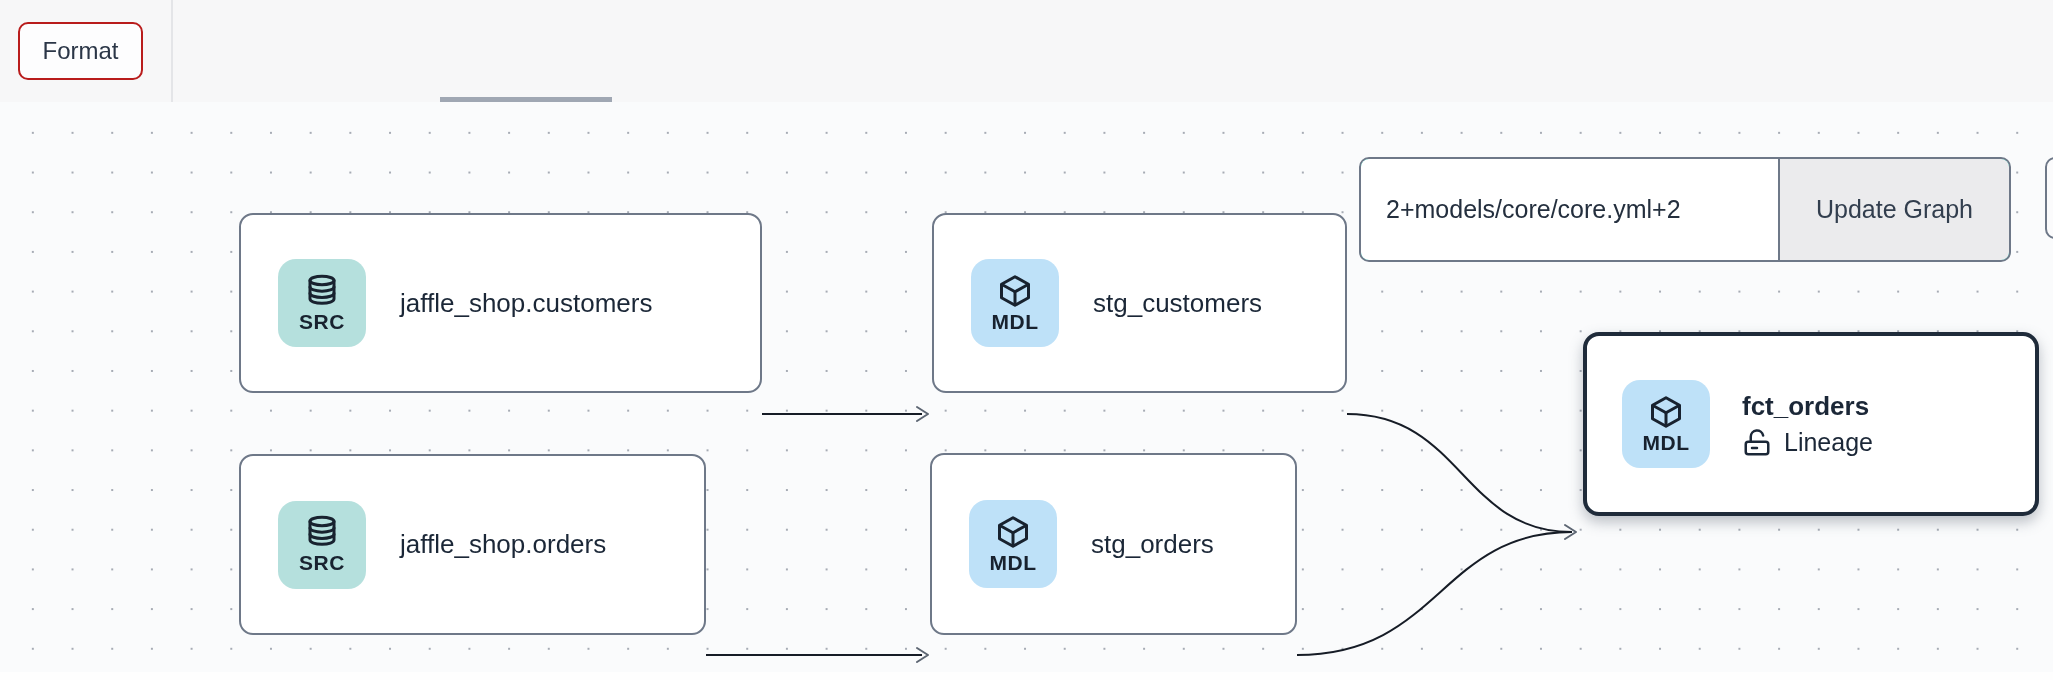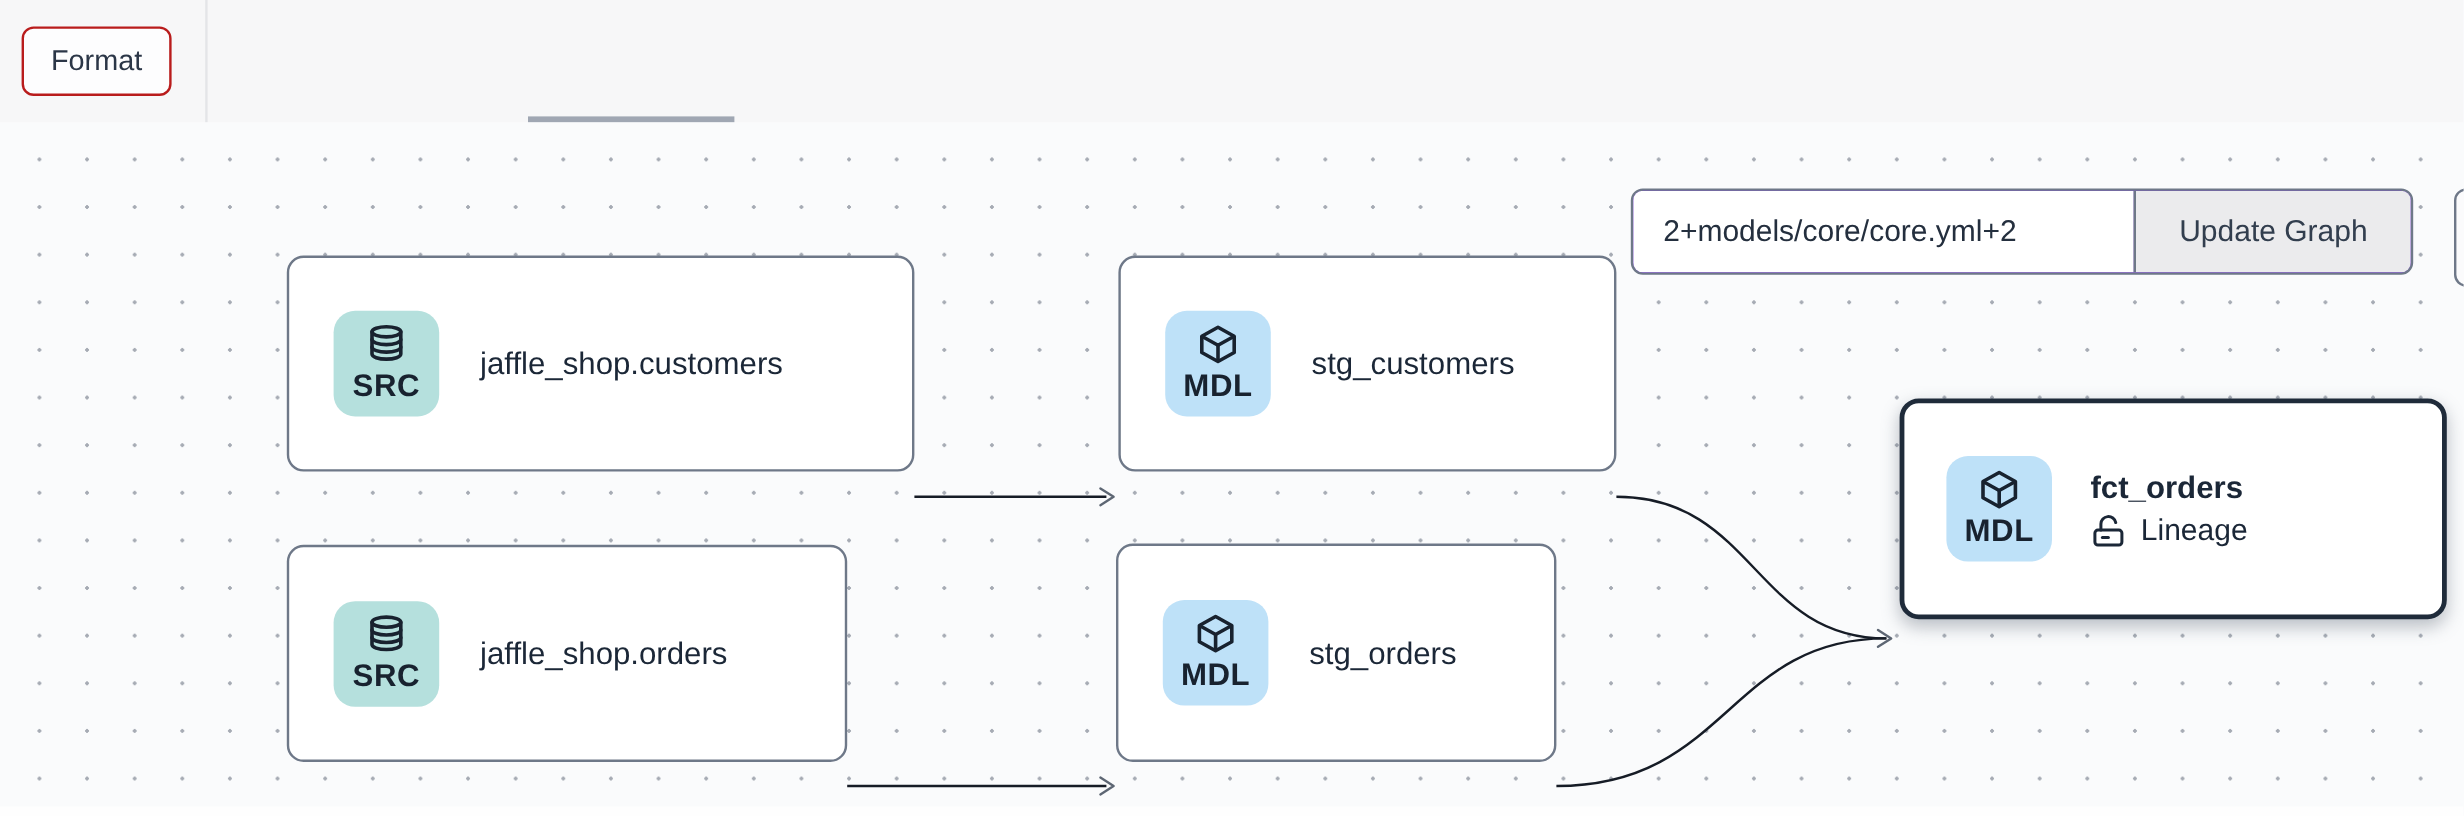--- a/index.html
+++ b/index.html
@@ -77,29 +77,29 @@
     padding-left:35px;gap:32px;
   }
   .badge{
     width:88px;height:88px;border-radius:18px;flex:0 0 auto;
     display:flex;flex-direction:column;align-items:center;justify-content:center;
     color:#18222f;
   }
   .badge.src{background:var(--src_badge_bg);}
   .badge.mdl{background:var(--mdl_badge_bg);}
   .badge svg{width:36px;height:36px;}
-  .badge .badge-label{font-size:26px;font-weight:600;letter-spacing:.5px;margin-top:1px;text-align:center;}
+  .badge .badge-label{font-size:21px;font-weight:600;letter-spacing:.5px;margin-top:1px;text-align:center;}
   .node-texts{display:flex;flex-direction:column;gap:6px;}
   .node-texts .title{font-size:26px;color:var(--text_dark);white-space:nowrap;font-weight:bold;}
   .node-texts .sub{display:flex;align-items:center;gap:12px;font-size:25px;color:var(--text_dark);}
   .node-texts .sub svg{width:30px;height:30px;}
   
   .filter-group{
-    position:absolute;left:1359px;top:157px;width:652px;height:72px;
-    border:2px solid var(--node_border);border-radius:10px;background:#6d28d9;
+    position:absolute;left:1359px;top:157px;width:652px;height:105px;
+    border:2px solid var(--node_border);border-radius:10px;background:#14b8a6;
     display:flex;overflow:hidden;
   }
   .filter-input{
     width:417px;height:100%;border:none;outline:none;background:#ffffff;
     font-size:25px;color:#242f3e;padding:0 20px 0 25px;font-family:inherit;
   }
   .update-btn{
     flex:1;border:none;border-left:2px solid var(--node_border);
     background:var(--update_button_bg);font-size:25px;color:#323e4e;
     cursor:pointer;font-family:inherit;

